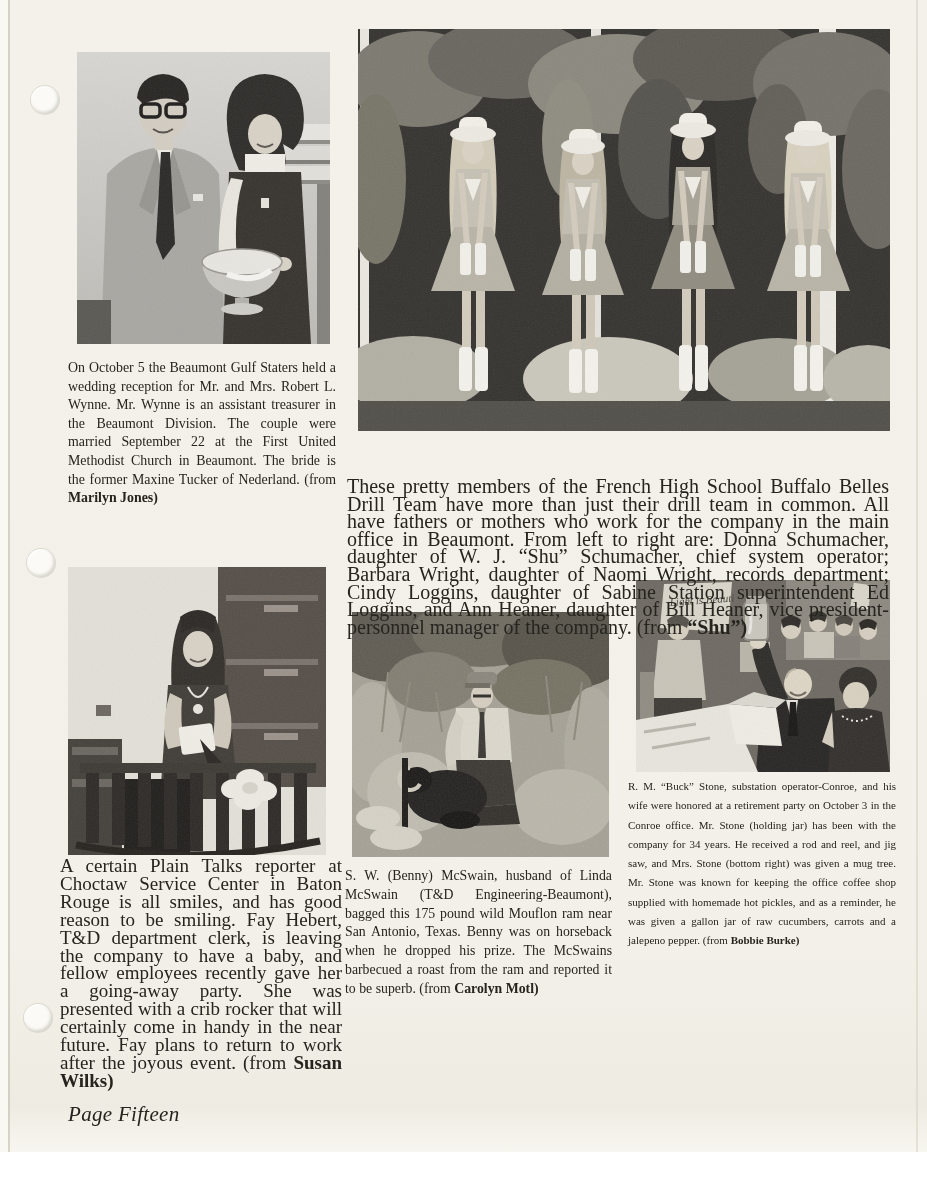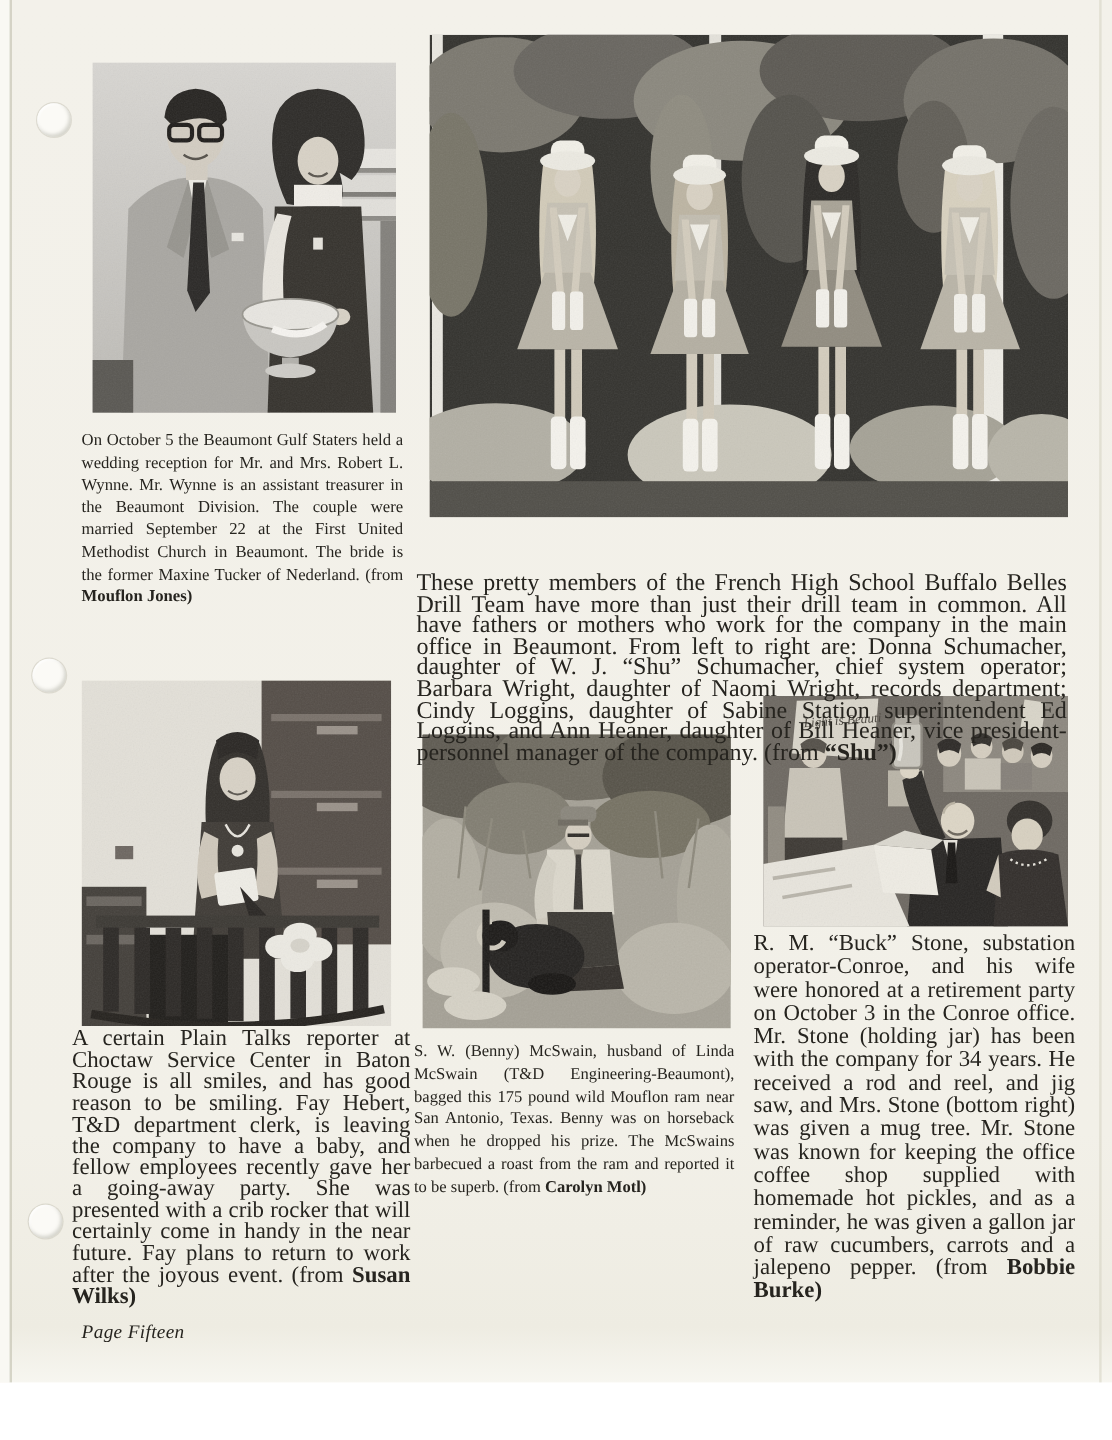--- a/index.html
+++ b/index.html
@@ -33,23 +33,23 @@
   .photo svg{display:block;}
   .caption{
     position:absolute;margin:0;text-align:justify;
     -webkit-hyphens:none;hyphens:none;
   }
   .caption b{font-weight:700;}
   .c1{left:68px;top:359px;width:268px;font-size:13.9px;line-height:18.6px;}
   .c2{left:347px;top:462px;width:542px;font-size:20px;line-height:17.6px;margin-top:16px;}
   .c3{left:60px;top:857px;width:282px;font-size:19px;line-height:17.9px;}
   .c4{left:345px;top:867px;width:267px;font-size:13.8px;line-height:18.8px;font-family:Liberation Serif, serif;}
-  .c5{left:628px;top:777px;width:268px;font-size:19px;line-height:19.3px;}
+  .c5{left:628px;top:777px;width:268px;font-size:11px;line-height:19.3px;}
   .footer{
-    position:absolute;left:68px;top:1102px;font-size:16px;font-style:italic;letter-spacing:.3px;
+    position:absolute;left:68px;top:1102px;font-size:21px;font-style:italic;letter-spacing:.3px;
   }
 </style>
 </head>
 <body>
 
 <div class="stage">
   <div class="paper"></div>
   <div class="paper-left-strip"></div>
   <div class="paper-edge-line"></div>
   <div class="paper-right-line"></div>
@@ -404,21 +404,21 @@
       <g>
         <path d="M0,140 L92,124 L122,192 L0,192 Z" fill="#e8e5dd"></path>
         <path d="M8,152 L60,144 M16,168 L74,158" stroke="#b9b5ab" stroke-width="3" fill="none"></path>
         <path d="M92,124 L140,128 L146,166 L100,164 Z" fill="#efece4"></path>
         <path d="M92,124 L118,112 L150,120 L140,128 Z" fill="#dbd8cf"></path>
       </g>
       <rect width="254" height="192" filter="url(#g5)" opacity="0.10"></rect>
     </svg>
   </figure>
 
-  <p class="caption c1"><span>On October 5 the Beaumont Gulf Staters held a wedding reception for Mr. and Mrs. Robert L. Wynne. Mr. Wynne is an assistant treasurer in the Beaumont Division. The couple were married September 22 at the First United Methodist Church in Beaumont. The bride is the former Maxine Tucker of Nederland. (from </span><b>Mouflon Jones)</b></p>
+  <p class="caption c1"><span>On October 5 the Beaumont Gulf Staters held a wedding reception for Mr. and Mrs. Robert L. Wynne. Mr. Wynne is an assistant treasurer in the Beaumont Division. The couple were married September 22 at the First United Methodist Church in Beaumont. The bride is the former Maxine Tucker of Nederland. (from </span><b>Marilyn Jones)</b></p>
 
   <p class="caption c2"><span>These pretty members of the French High School Buffalo Belles Drill Team have more than just their drill team in common. All have fathers or mothers who work for the company in the main office in Beaumont. From left to right are: Donna Schumacher, daughter of W. J. “Shu” Schumacher, chief system operator; Barbara Wright, daughter of Naomi Wright, records department; Cindy Loggins, daughter of Sabine Station superintendent Ed Loggins, and Ann Heaner, daughter of Bill Heaner, vice president-personnel manager of the company. (from </span><b>“Shu”)</b></p>
 
   <p class="caption c3"><span>A certain Plain Talks reporter at Choctaw Service Center in Baton Rouge is all smiles, and has good reason to be smiling. Fay Hebert, T&amp;D department clerk, is leaving the company to have a baby, and fellow employees recently gave her a going-away party. She was presented with a crib rocker that will certainly come in handy in the near future. Fay plans to return to work after the joyous event. (from </span><b>Susan Wilks)</b></p>
 
   <p class="caption c4"><span>S. W. (Benny) McSwain, husband of Linda McSwain (T&amp;D Engineering-Beaumont), bagged this 175 pound wild Mouflon ram near San Antonio, Texas. Benny was on horseback when he dropped his prize. The McSwains barbecued a roast from the ram and reported it to be superb. (from </span><b>Carolyn Motl)</b></p>
 
   <p class="caption c5"><span>R. M. “Buck” Stone, substation operator-Conroe, and his wife were honored at a retirement party on October 3 in the Conroe office. Mr. Stone (holding jar) has been with the company for 34 years. He received a rod and reel, and jig saw, and Mrs. Stone (bottom right) was given a mug tree. Mr. Stone was known for keeping the office coffee shop supplied with homemade hot pickles, and as a reminder, he was given a gallon jar of raw cucumbers, carrots and a jalepeno pepper. (from </span><b>Bobbie Burke)</b></p>
 
   <div class="footer">Page Fifteen</div>

